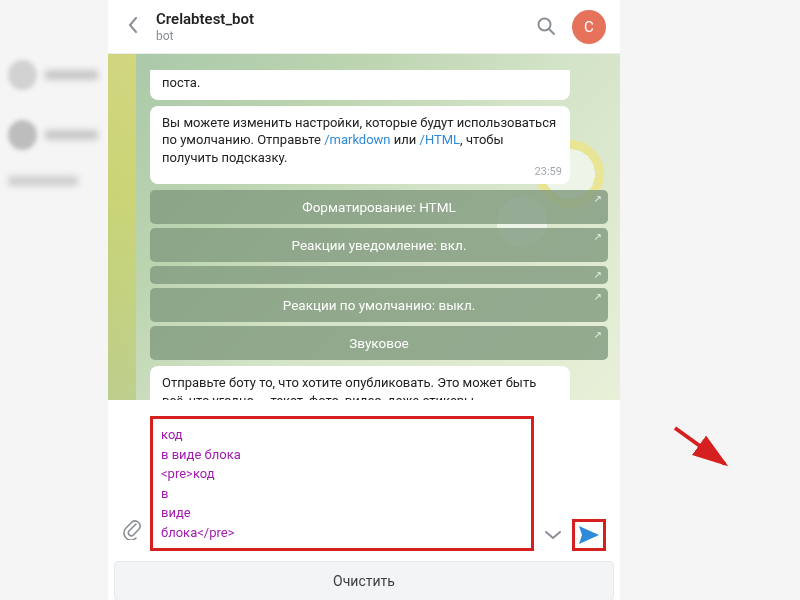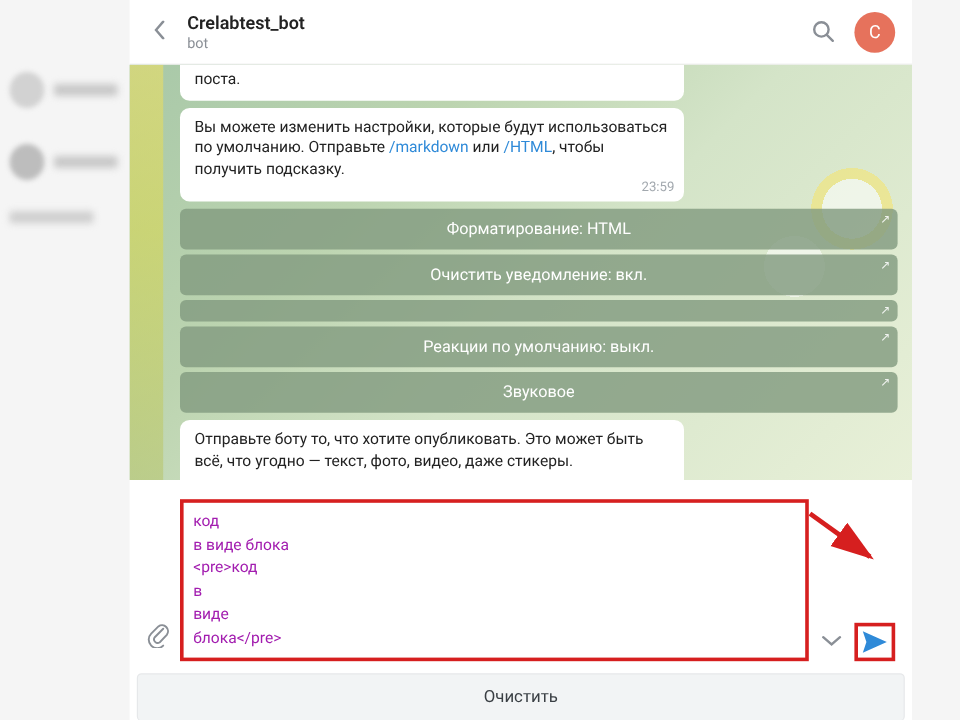--- a/index.html
+++ b/index.html
@@ -8,21 +8,21 @@
     background: #f5f5f5;
     width: 800px;
     height: 600px;
     overflow: hidden;
     position: relative;
   }
   .frame {
     position: absolute;
     left: 108px;
     top: 0;
-    width: 652px;
+    width: 512px;
     height: 600px;
     background: #fff;
   }
   
   .header {
     height: 54px;
     display: flex;
     align-items: center;
     padding: 0 14px;
     border-bottom: 1px solid #eee;
@@ -59,21 +59,21 @@
   .side-strip {
     position:absolute; left:0; top:0; bottom:0; width:28px;
     background: linear-gradient(180deg,#f2e15e,#ddd94a 40%,#b6c468);
     opacity:.55;
   }
   .msg-col { position:relative; margin-left:30px; }
   .bubble {
     background:#fff; border-radius:8px; padding:8px 12px; font-size:13px;
     color:#222; line-height:1.35; margin-top:6px; max-width: 420px; position:relative;
   }
-  .bubble.first-cut { border-top-left-radius:0; border-top-right-radius:0; margin-top:0; padding-top:4px;}
+  .bubble.first-cut { border-top-left-radius:0; border-top-right-radius:0; margin-top:16px; padding-top:4px;}
   .bubble .link { color:#2f8ad8; cursor:pointer; }
   .time { position:absolute; right:8px; bottom:4px; font-size:11px; color:#a2a8ae; }
   .kb {
     margin-top:6px;
     display:flex; flex-direction:column; gap:4px;
   }
   .kb-btn {
     background: rgba(130,155,128,0.82);
     color:#fff; font-size:13.5px;
     text-align:center; padding:9px 6px; border-radius:5px;
@@ -176,21 +176,21 @@
       <div class="bubble first-cut">
         <span>поста.</span>
       </div>
       <div class="bubble" style="padding-bottom:18px;">
         <span>Вы можете изменить настройки, которые будут использоваться по умолчанию. Отправьте </span><span class="link">/markdown</span><span> или </span><span class="link">/HTML</span><span>, чтобы получить подсказку.</span>
         <span class="time">23:59</span>
       </div>
 
       <div class="kb">
         <div class="kb-btn"><span>Форматирование: HTML</span><span class="ext">↗</span></div>
-        <div class="kb-btn"><span>Очистить уведомление: вкл.</span><span class="ext">↗</span></div>
+        <div class="kb-btn"><span>Реакции уведомление: вкл.</span><span class="ext">↗</span></div>
         <div class="kb-btn"><span class="ext">↗</span></div>
         <div class="kb-btn"><span>Реакции по умолчанию: выкл.</span><span class="ext">↗</span></div>
         <div class="kb-btn"><span>Звуковое</span><span class="ext">↗</span></div>
       </div>
 
       <div class="bubble" style="padding-bottom:18px; margin-top:6px;">
         <span>Отправьте боту то, что хотите опубликовать. Это может быть всё, что угодно — текст, фото, видео, даже стикеры.</span>
         
       </div>
     </div>

